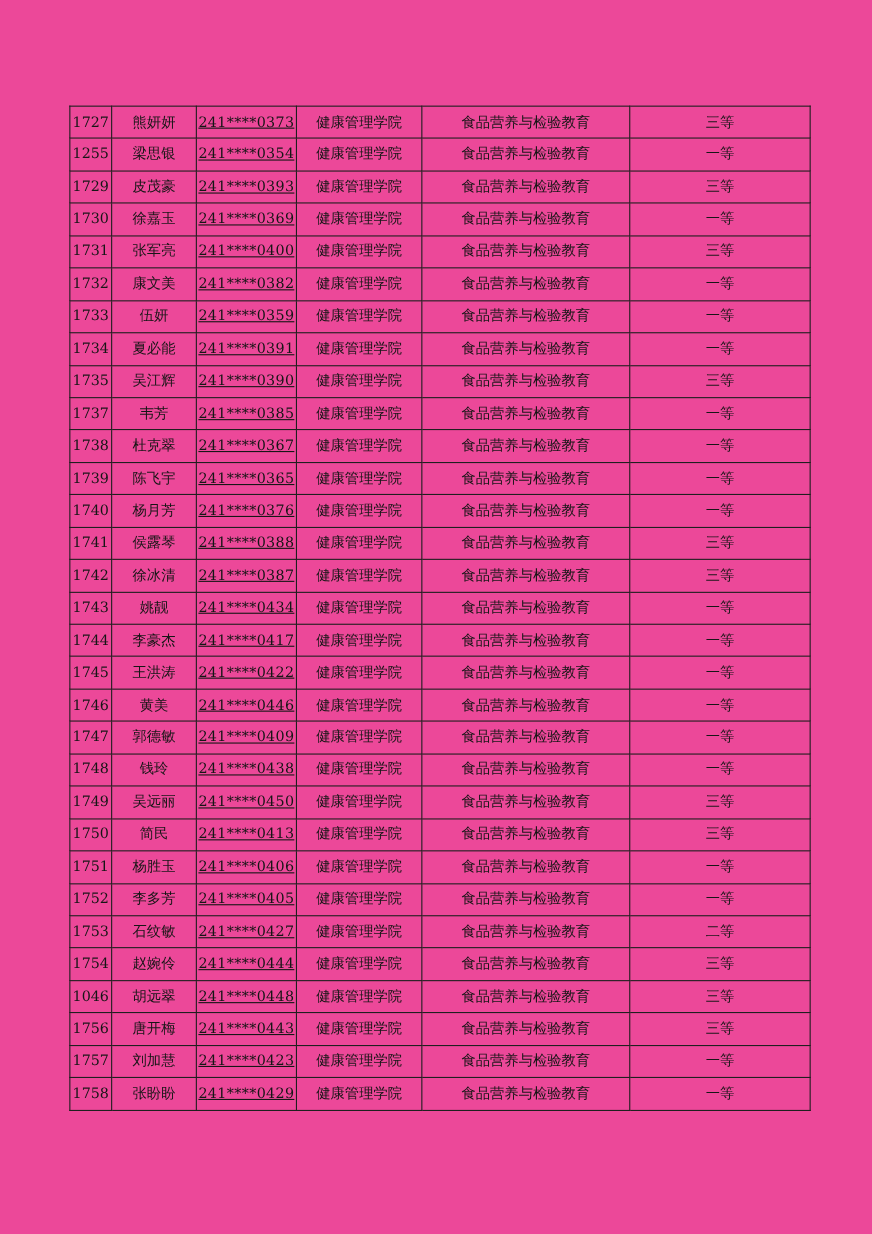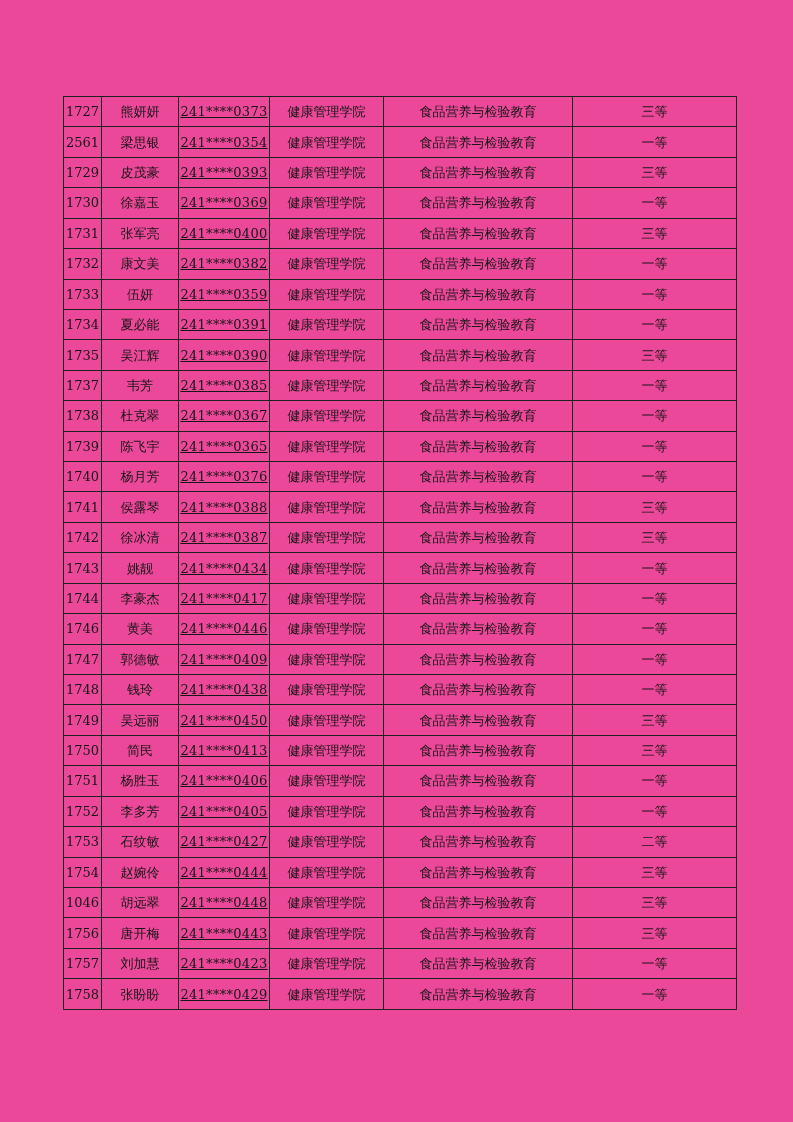--- a/index.html
+++ b/index.html
@@ -68,21 +68,21 @@
       <tbody>
           <tr>
             <td class="cell-no">1727</td>
             <td class="cell-name">熊妍妍</td>
             <td class="cell-id">241****0373</td>
             <td class="cell-college">健康管理学院</td>
             <td class="cell-major">食品营养与检验教育</td>
             <td class="cell-grade">三等</td>
           </tr>
           <tr>
-            <td class="cell-no">2561</td>
+            <td class="cell-no">1255</td>
             <td class="cell-name">梁思银</td>
             <td class="cell-id">241****0354</td>
             <td class="cell-college">健康管理学院</td>
             <td class="cell-major">食品营养与检验教育</td>
             <td class="cell-grade">一等</td>
           </tr>
           <tr>
             <td class="cell-no">1729</td>
             <td class="cell-name">皮茂豪</td>
             <td class="cell-id">241****0393</td>
@@ -191,20 +191,28 @@
             <td class="cell-name">姚靓</td>
             <td class="cell-id">241****0434</td>
             <td class="cell-college">健康管理学院</td>
             <td class="cell-major">食品营养与检验教育</td>
             <td class="cell-grade">一等</td>
           </tr>
           <tr>
             <td class="cell-no">1744</td>
             <td class="cell-name">李豪杰</td>
             <td class="cell-id">241****0417</td>
+            <td class="cell-college">健康管理学院</td>
+            <td class="cell-major">食品营养与检验教育</td>
+            <td class="cell-grade">一等</td>
+          </tr>
+          <tr>
+            <td class="cell-no">1745</td>
+            <td class="cell-name">王洪涛</td>
+            <td class="cell-id">241****0422</td>
             <td class="cell-college">健康管理学院</td>
             <td class="cell-major">食品营养与检验教育</td>
             <td class="cell-grade">一等</td>
           </tr>
           <tr>
             <td class="cell-no">1746</td>
             <td class="cell-name">黄美</td>
             <td class="cell-id">241****0446</td>
             <td class="cell-college">健康管理学院</td>
             <td class="cell-major">食品营养与检验教育</td>

